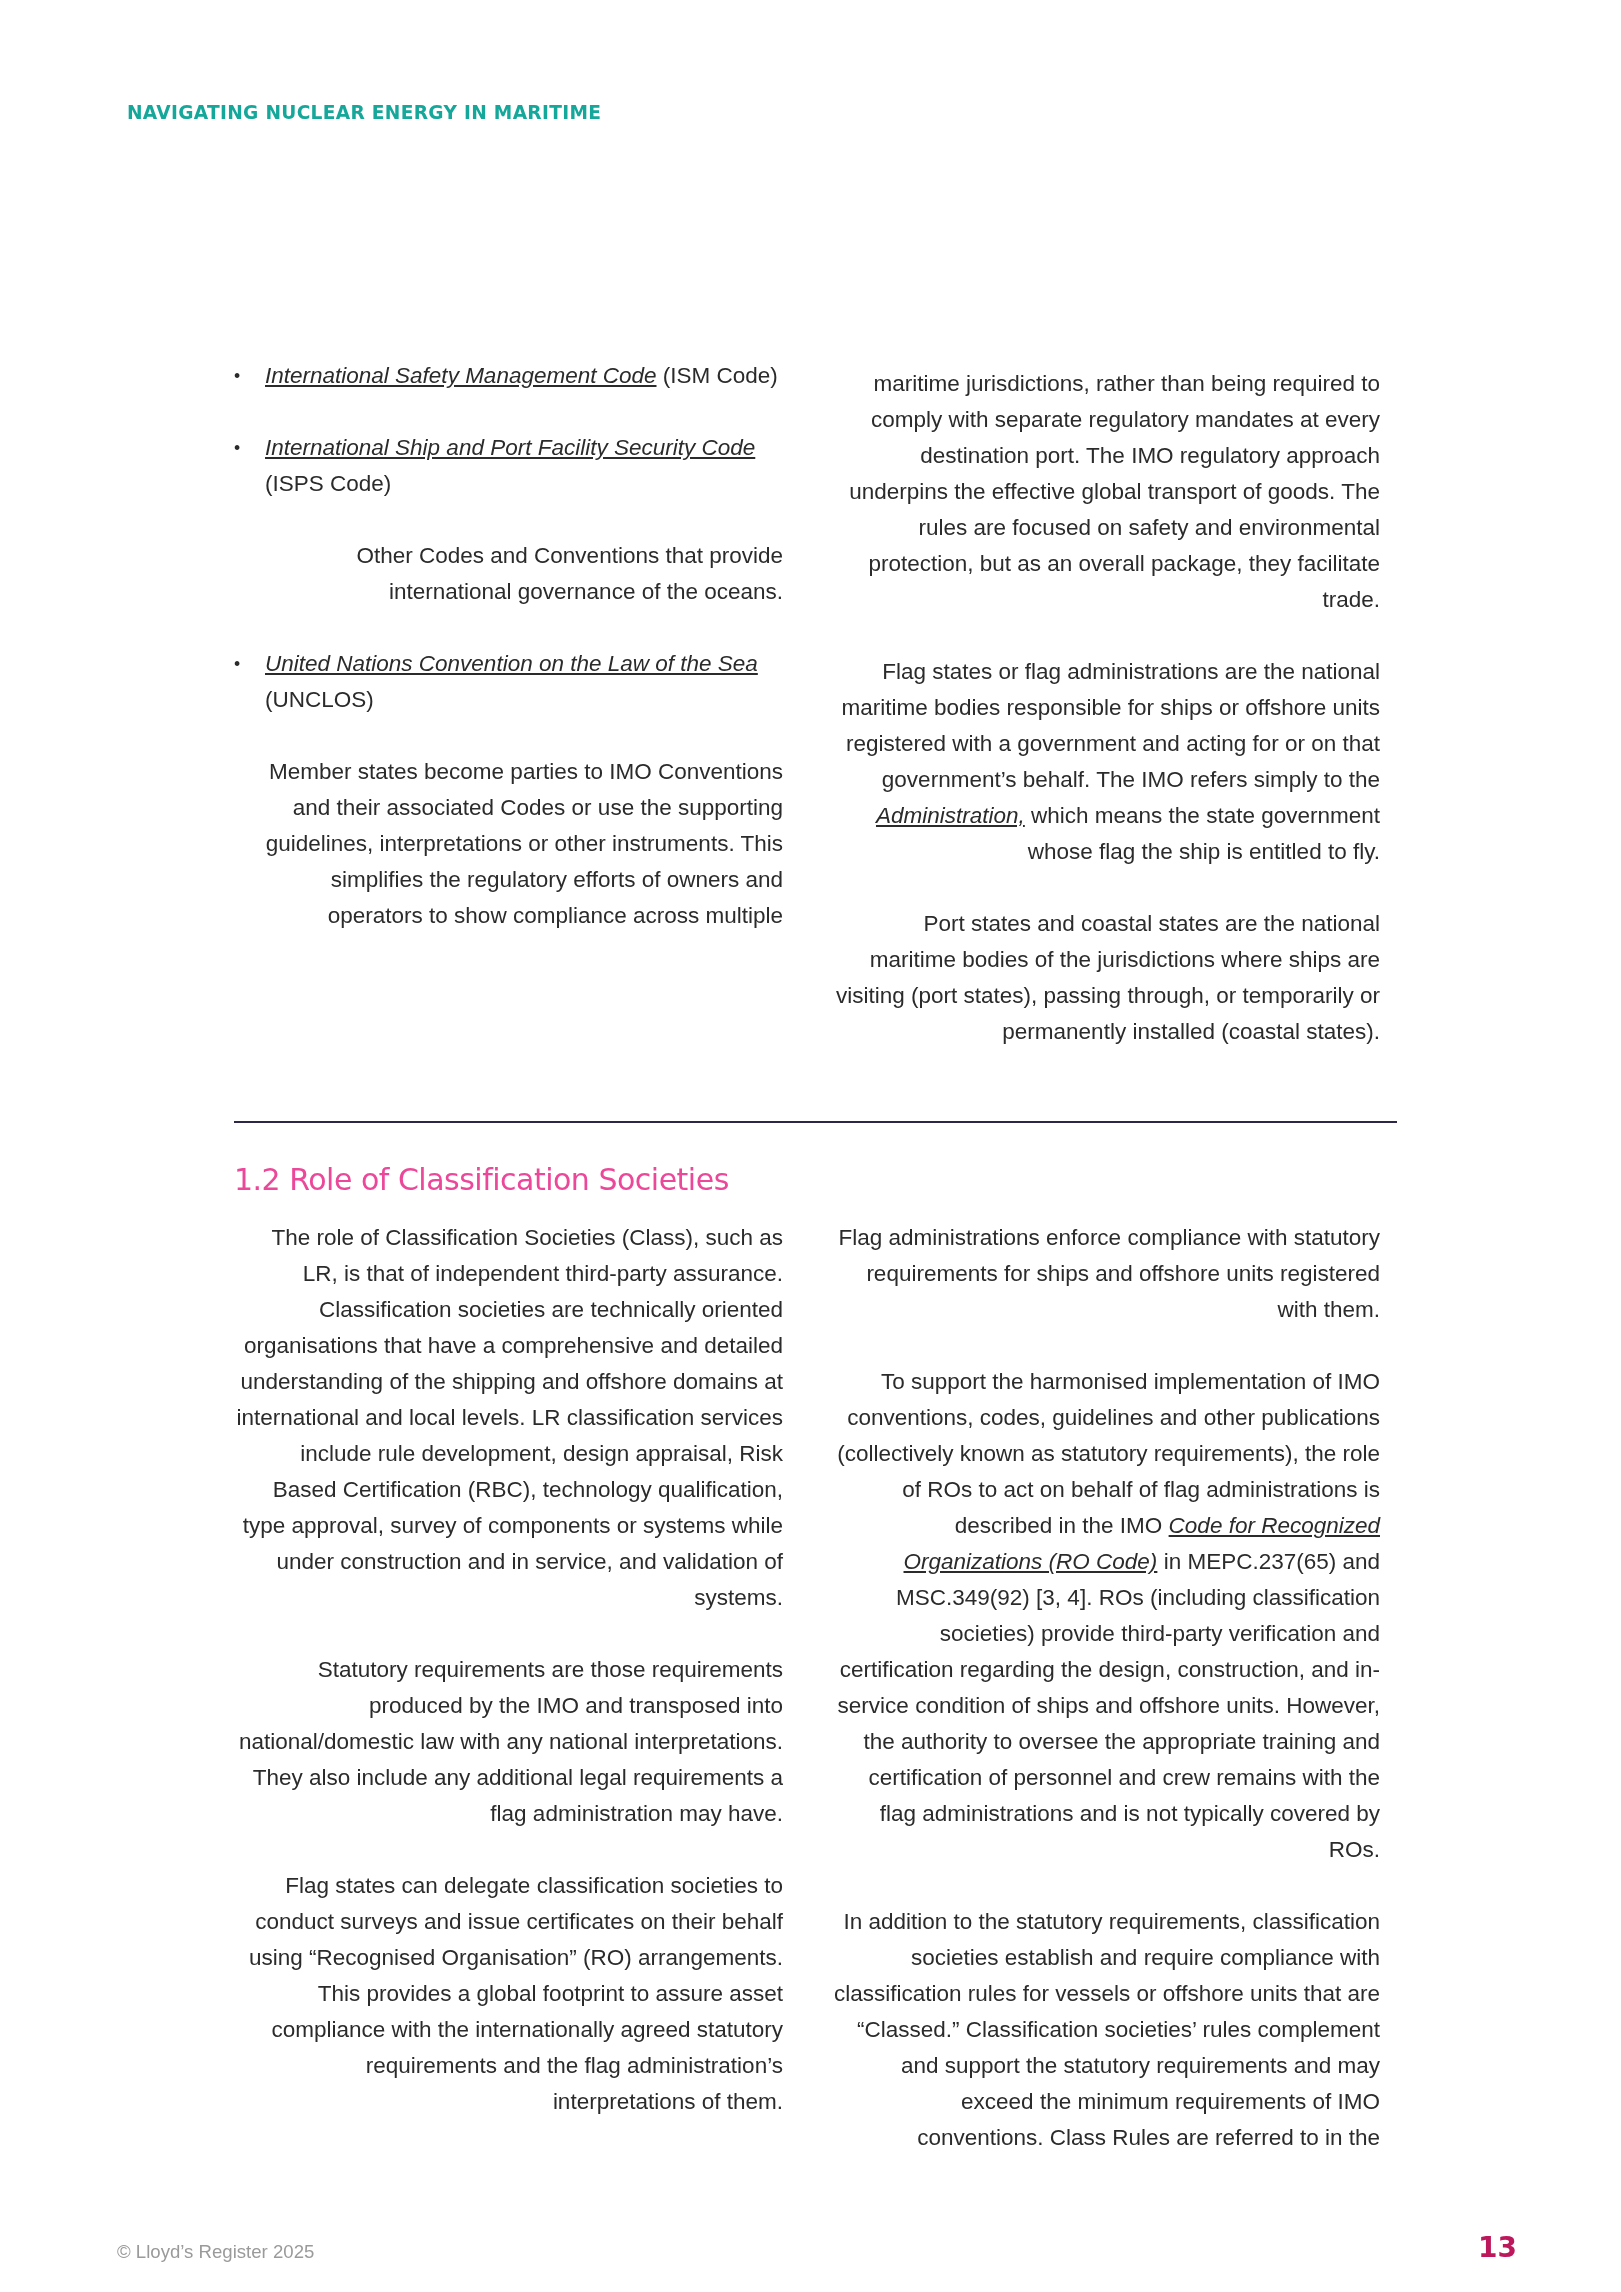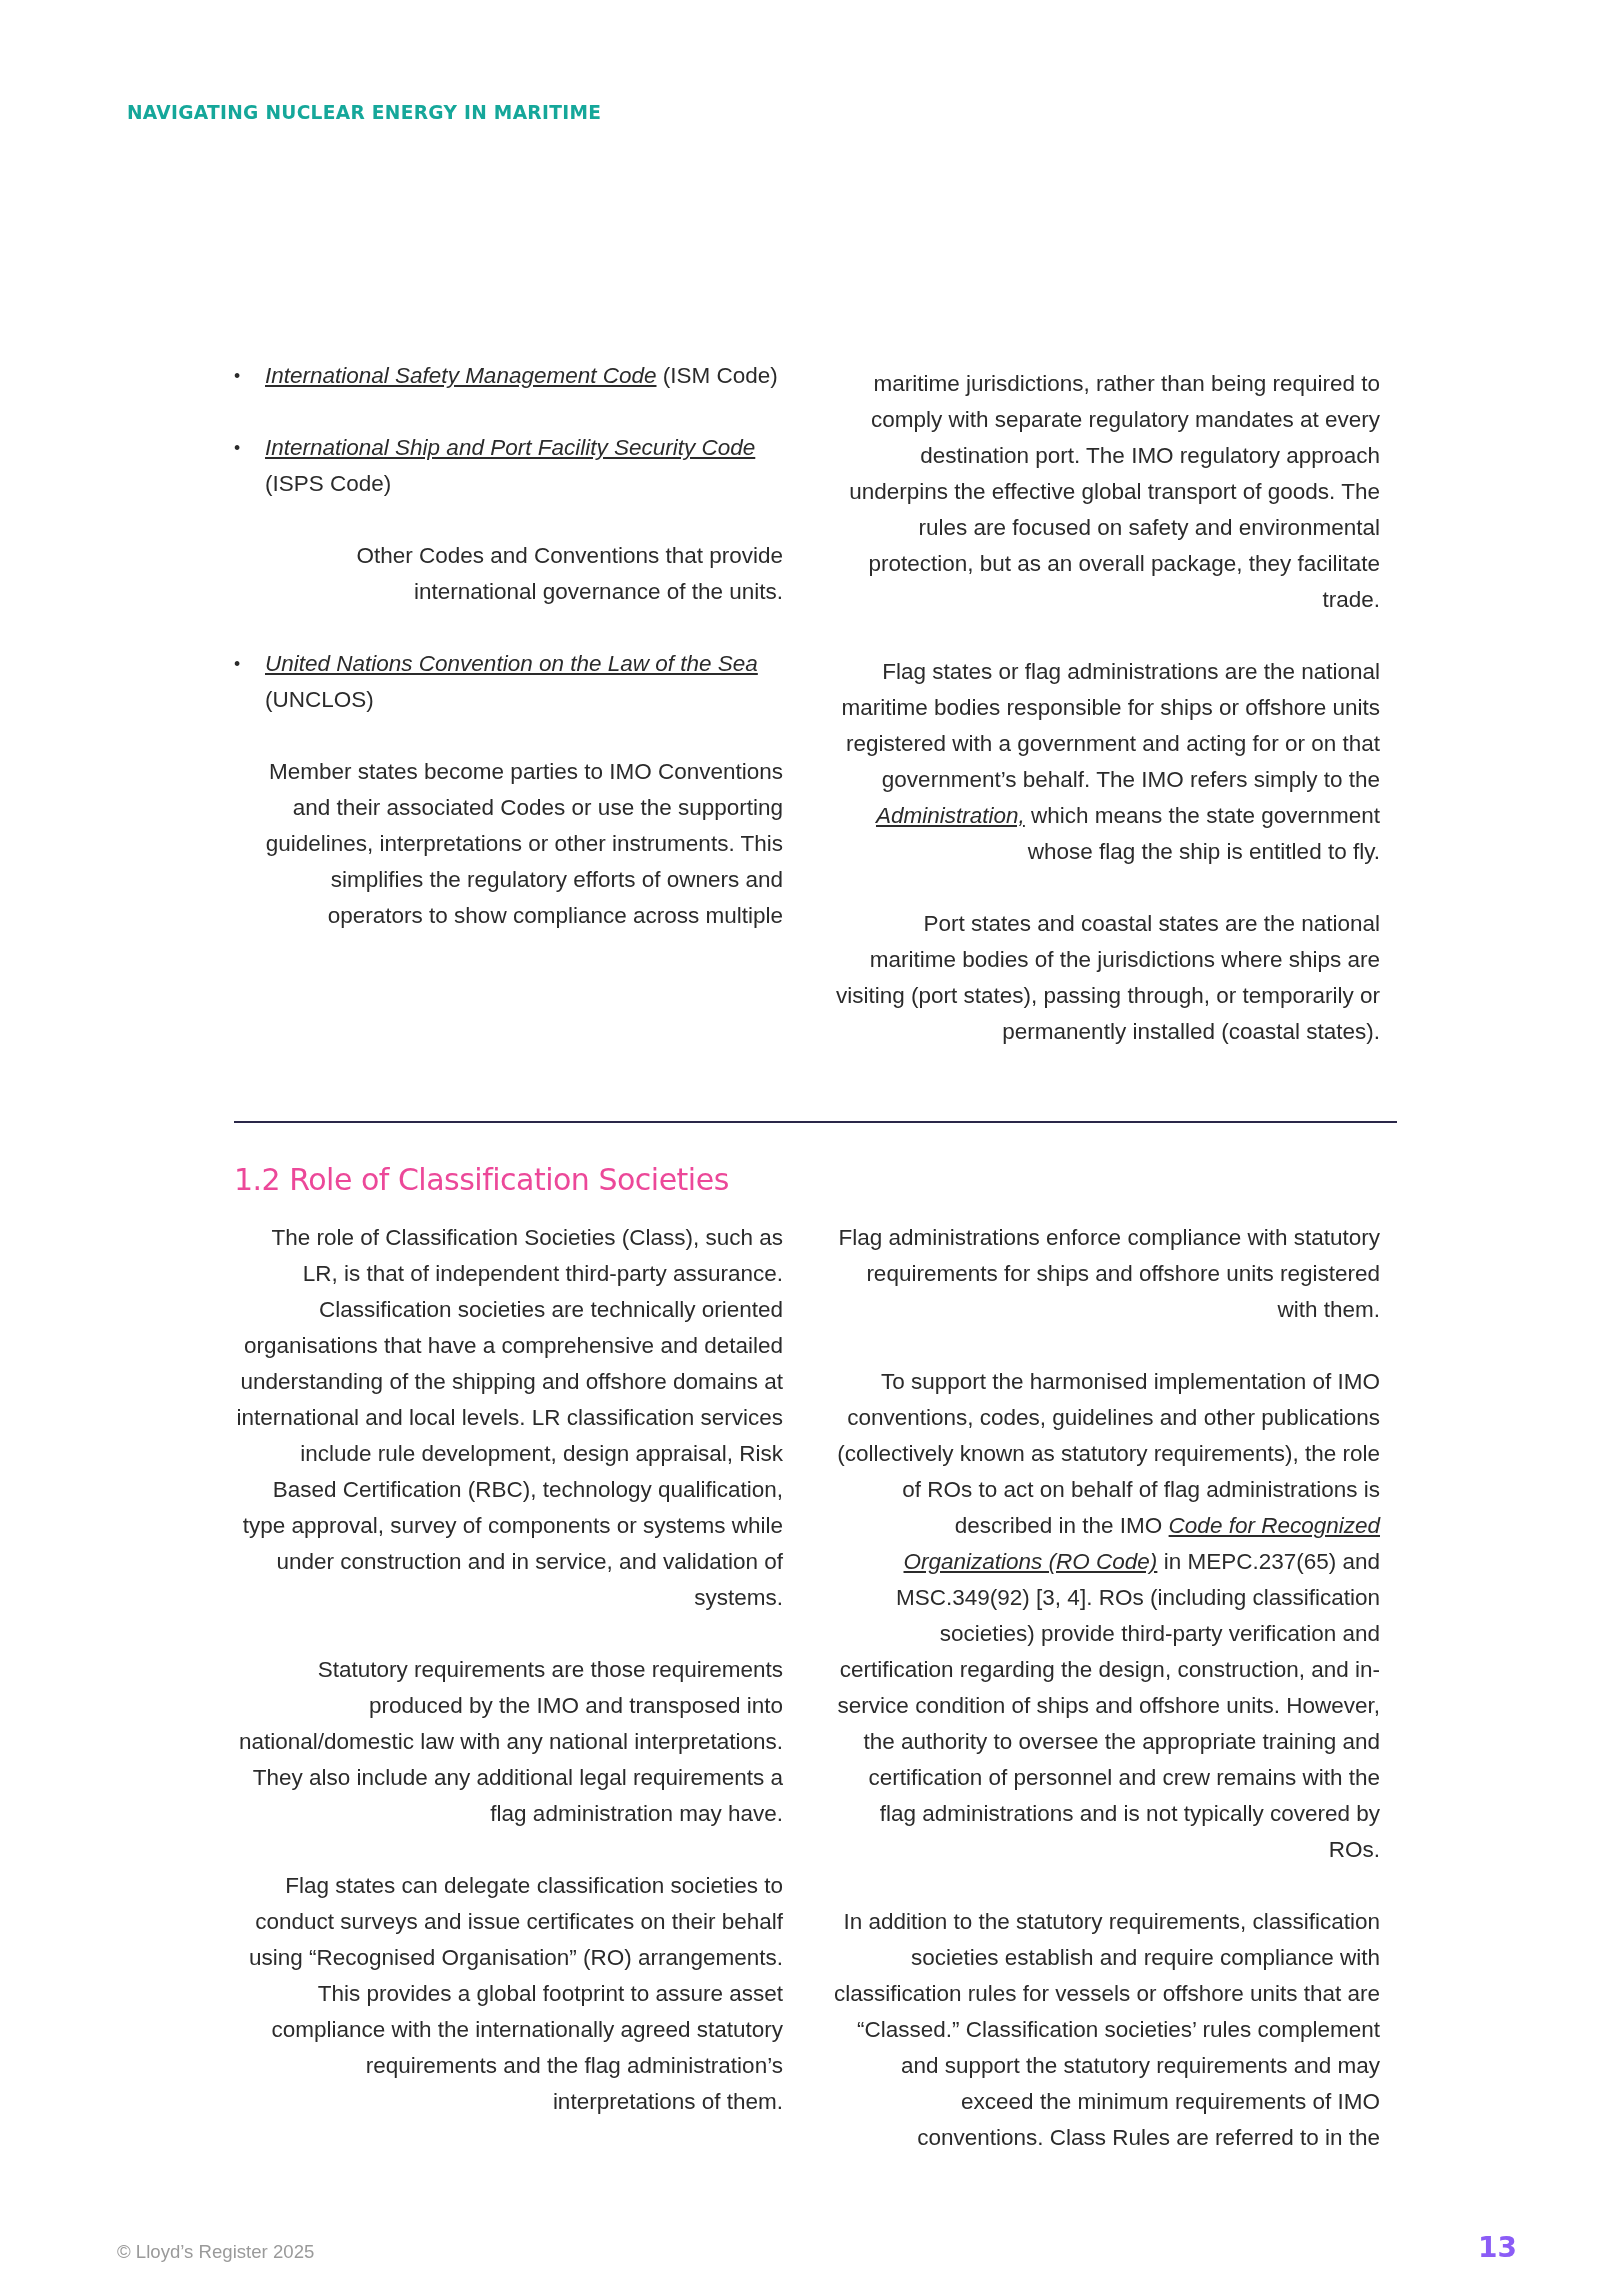--- a/index.html
+++ b/index.html
@@ -10,34 +10,34 @@
   .col-l1 { left:234px; top:358px; }
   .col-r1 { left:831px; top:358px; }
   .col-l2 { left:234px; top:1212px; }
   .col-r2 { left:831px; top:1212px; }
   ul.bullets { list-style:none; margin:0; padding:0; }
   ul.bullets li { position:relative; padding-left:31px; margin-bottom:36px; }
   ul.bullets li::before { content:"•"; position:absolute; left:0; top:0; font-size:17.6px; }
   .divider { position:absolute; left:234px; top:1121px; width:1163px; height:2px; background:#2a2748; }
   .section-title { position:absolute; left:234px; top:1137px; font-family:"DejaVu Sans", sans-serif; font-size:30px; color:#ec4899; font-weight:normal; letter-spacing:-0.5px; }
   .footer-copy { position:absolute; left:117px; top:2241px; font-size:18.6px; color:#9a9a9a; }
-  .page-number { position:absolute; left:1478px; top:2231px; font-family:"DejaVu Sans", sans-serif; font-size:28px; font-weight:bold; color:#8b5cf6;text-align:right; }
+  .page-number { position:absolute; left:1478px; top:2231px; font-family:"DejaVu Sans", sans-serif; font-size:28px; font-weight:bold; color:#be185d;text-align:right; }
   em { font-style:italic;text-decoration:underline; }
 </style>
 </head>
 <body>
 
 <div class="running-head">NAVIGATING NUCLEAR ENERGY IN MARITIME</div>
 
 <div class="col col-l1">
   <ul class="bullets">
     <li><em>International Safety Management Code</em><span> (ISM Code)</span></li>
     <li><em>International Ship and Port Facility Security Code</em><span> (ISPS Code)</span></li>
   </ul>
-  <p>Other Codes and Conventions that provide international governance of the units.</p>
+  <p>Other Codes and Conventions that provide international governance of the oceans.</p>
   <ul class="bullets">
     <li><em>United Nations Convention on the Law of the Sea</em><span> (UNCLOS)</span></li>
   </ul>
   <p>Member states become parties to IMO Conventions and their associated Codes or use the supporting guidelines, interpretations or other instruments. This simplifies the regulatory efforts of owners and operators to show compliance across multiple</p>
 </div>
 
 <div class="col col-r1">
   <p>maritime jurisdictions, rather than being required to comply with separate regulatory mandates at every destination port. The IMO regulatory approach underpins the effective global transport of goods. The rules are focused on safety and environmental protection, but as an overall package, they facilitate trade.</p>
   <p><span>Flag states or flag administrations are the national maritime bodies responsible for ships or offshore units registered with a government and acting for or on that government’s behalf. The IMO refers simply to the </span><em>Administration,</em><span> which means the state government whose flag the ship is entitled to fly.</span></p>
   <p>Port states and coastal states are the national maritime bodies of the jurisdictions where ships are visiting (port states), passing through, or temporarily or permanently installed (coastal states).</p>

